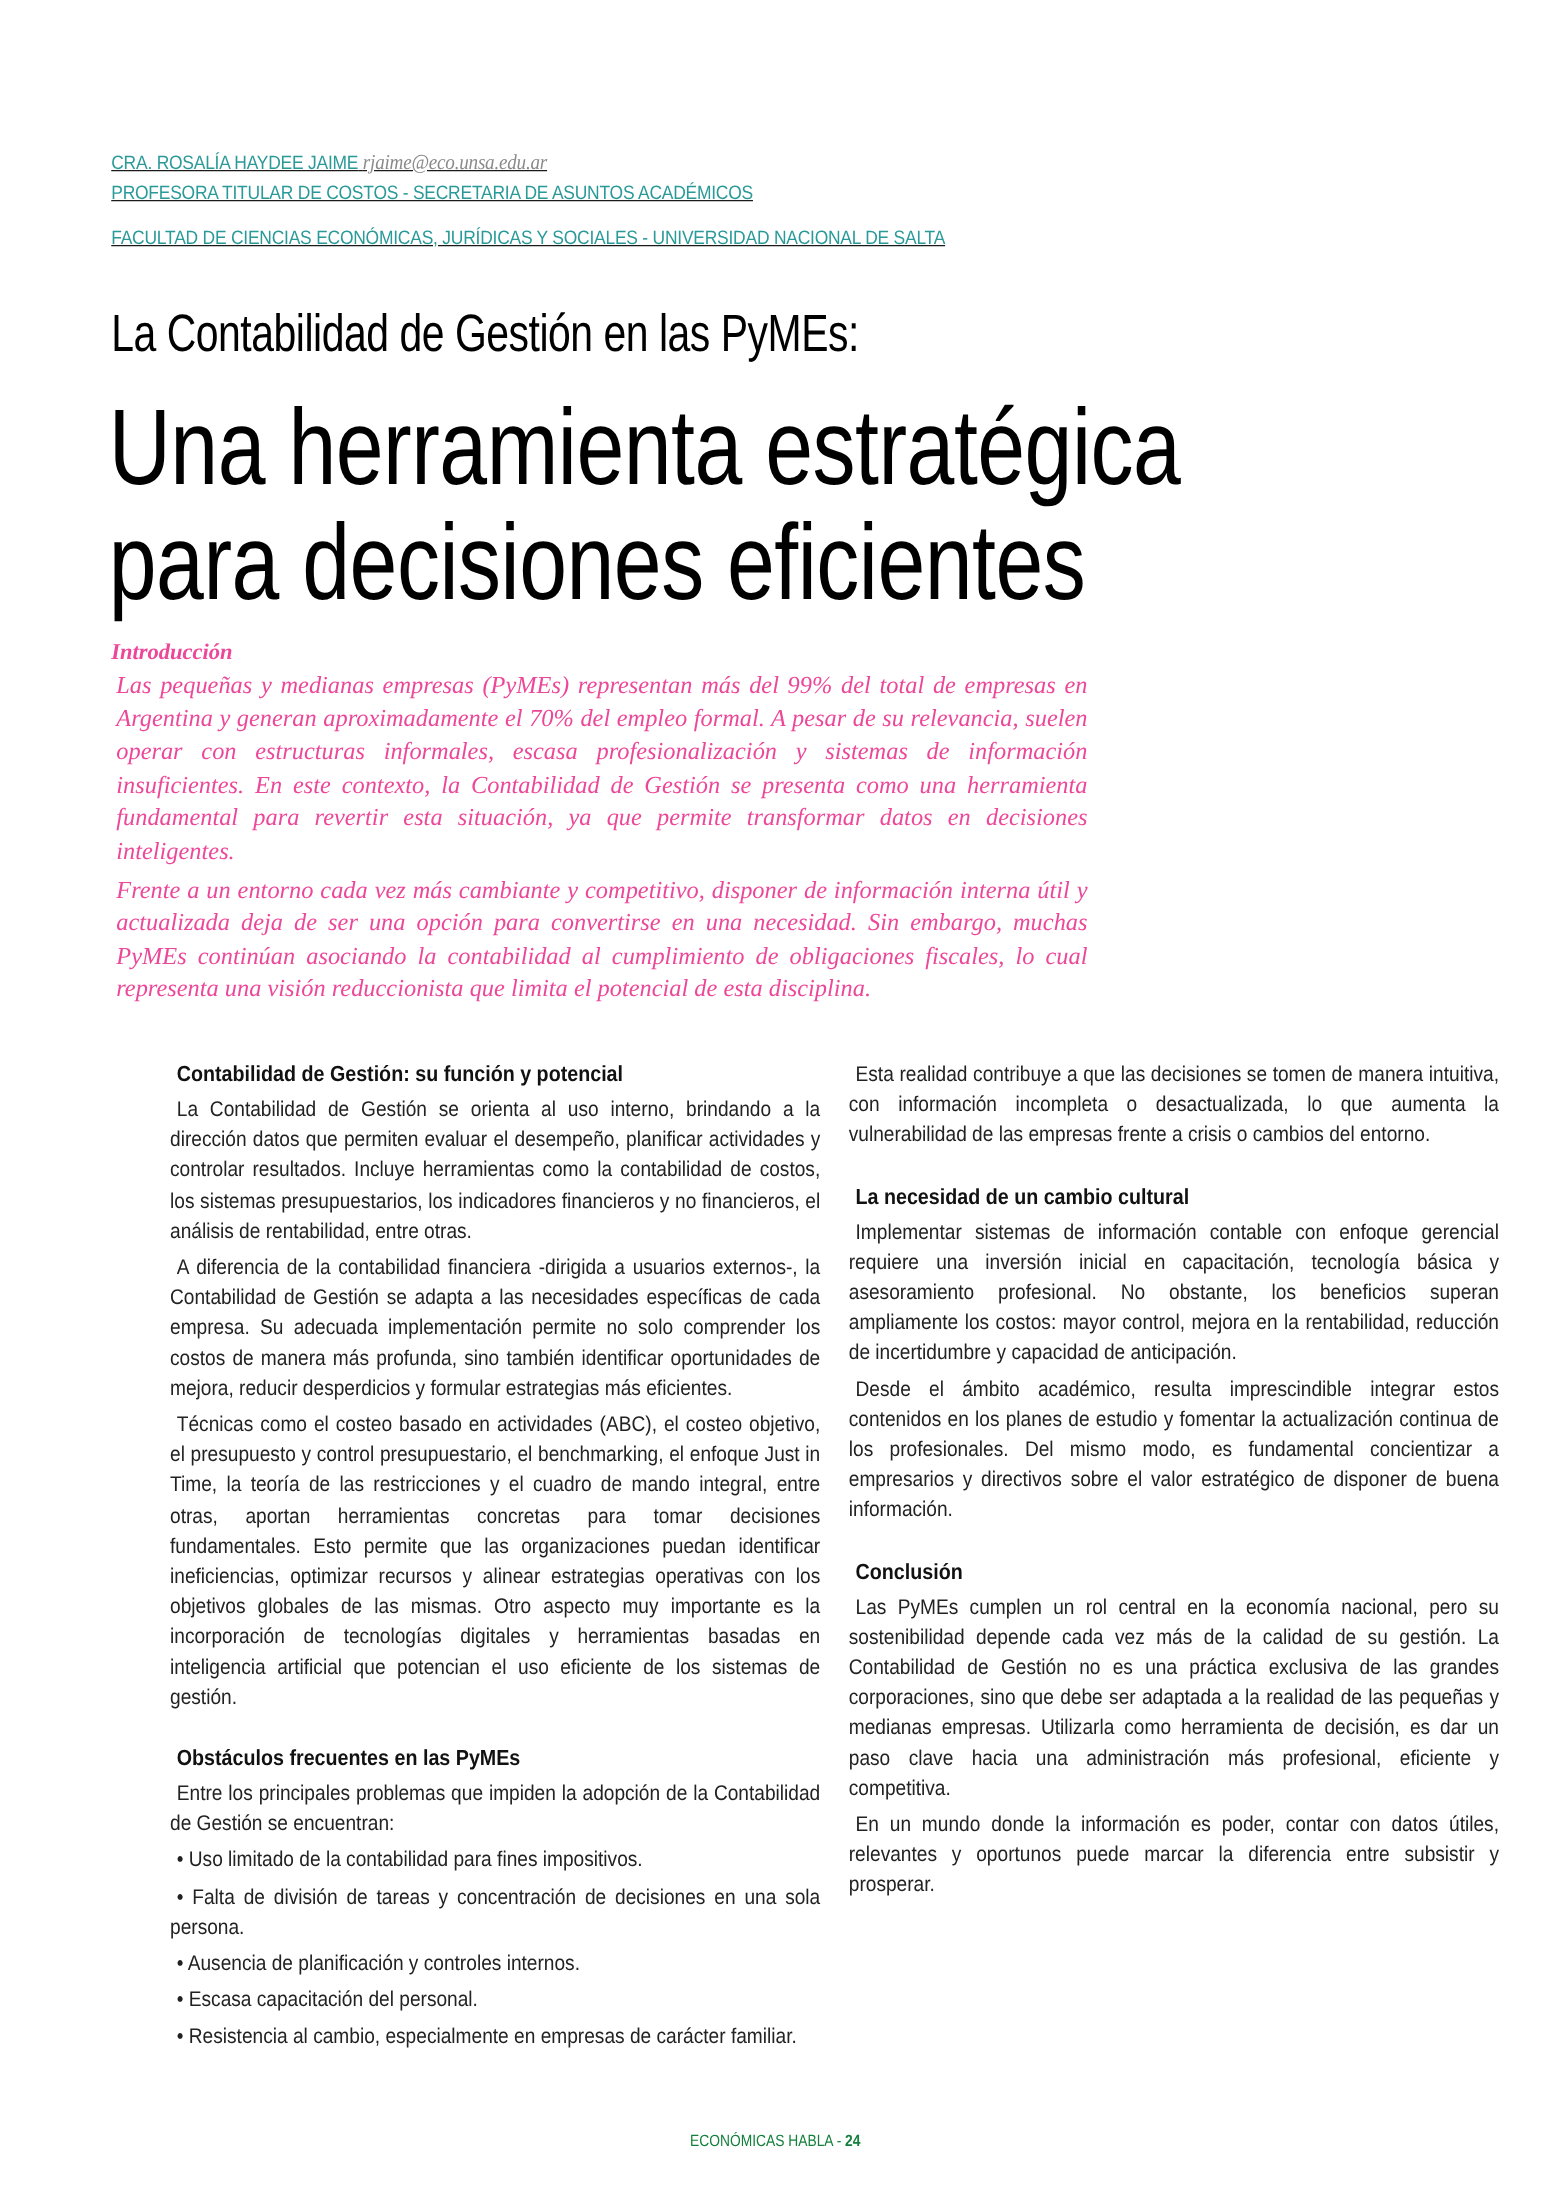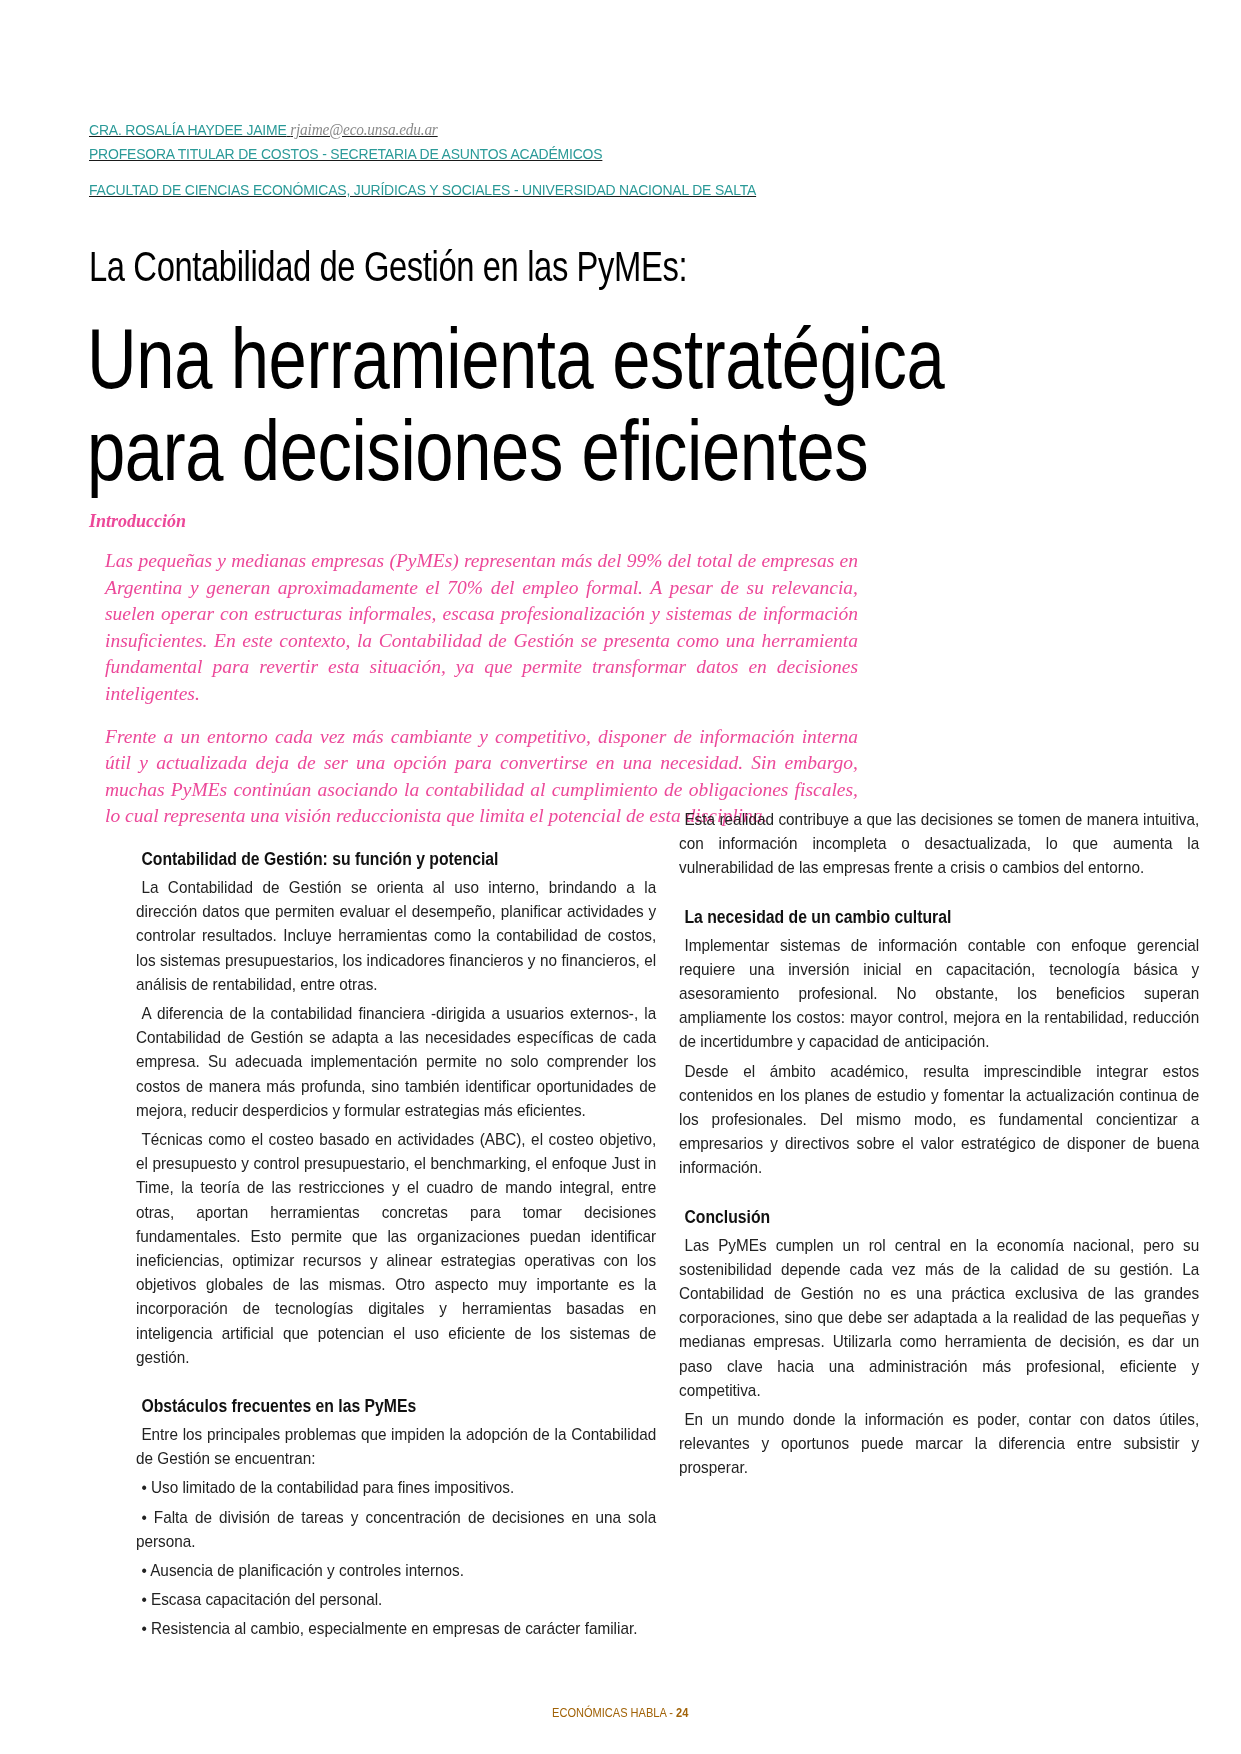--- a/index.html
+++ b/index.html
@@ -9,33 +9,33 @@
     .author-line { font-family: "Liberation Sans", sans-serif; font-size: 15.5px; color: #2a9a98; letter-spacing: -0.2px; line-height: 20px; white-space: nowrap; transform-origin: left top; transform: scaleX(0.9); }
     .author-line.l2 { margin-top: 4px; }
     .author-line.l3 { margin-top: 16px; }
     .email { font-family: "Liberation Serif", serif; font-style: italic; color: #8a8a8a; font-size: 17px; }
 
     .kicker { position: absolute; left: 89px; top: 243px; font-family: "Liberation Sans", sans-serif; font-size: 42px; color: #000; white-space: nowrap; transform-origin: left top; transform: scaleX(0.78); letter-spacing: -0.5px; }
     .headline { position: absolute; left: 87px; top: 312px; font-family: "Liberation Sans", sans-serif; font-size: 86px; line-height: 92px; color: #000; transform-origin: left top; transform: scaleX(0.8); white-space: nowrap; letter-spacing: -0.5px; }
 
     .intro { position: absolute; left: 89px; top: 510px; width: 785px; font-family: Liberation Serif, serif; font-style: italic; font-size: 19.5px; line-height: 26.6px; text-align: justify; color: #ec4899; }
     .intro-title { font-weight: bold; font-size: 18px; line-height: 22px; }
-    .intro p { margin: 16px; }
+    .intro p { margin: 4px; }
 
     .col { position: absolute; top: 848px; font-family: "Liberation Sans", sans-serif; color: #222; margin-left: 47px; }
     .col-left { left: 89px; width: 520px; }
-    .col-right { left: 632px; width: 520px; top: 808px; }
+    .col-right { left: 632px; width: 520px; top: 848px; }
     .col .inner { transform-origin: left top; transform: scaleX(0.9); width: 578px; }
     .col h3 { font-size: 17.5px; font-weight: bold; margin: 0 0 6px 6px; line-height: 22px; color: #111; }
     .col p { font-size: 17px; line-height: 24.2px; margin: 0 0 5px 0; text-align: justify; text-indent: 6px; }
     .col ul { list-style: none; margin: 0; padding: 0; }
     .col li { font-size: 17px; line-height: 24.2px; margin: 0 0 5px 0; text-align: justify; text-indent: 6px; }
     .gap-sec { height: 20px; }
 
-    .footer { position: absolute; left: 0; width: 1241px; top: 1705px; text-align: center; font-family: "Liberation Sans", sans-serif; font-size: 13px; color: #a16207; }
+    .footer { position: absolute; left: 0; width: 1241px; top: 1705px; text-align: center; font-family: "Liberation Sans", sans-serif; font-size: 13px; color: #15803d; }
     .footer .inner { display: inline-block; transform: scaleX(0.85); }
     .footer .pg { font-weight: bold; }
   </style>
 </head>
 <body>
 
 <div class="author-block">
   <div class="author-line">
     <span>CRA. ROSALÍA HAYDEE JAIME</span>
     <span class="email">rjaime@eco.unsa.edu.ar</span>

